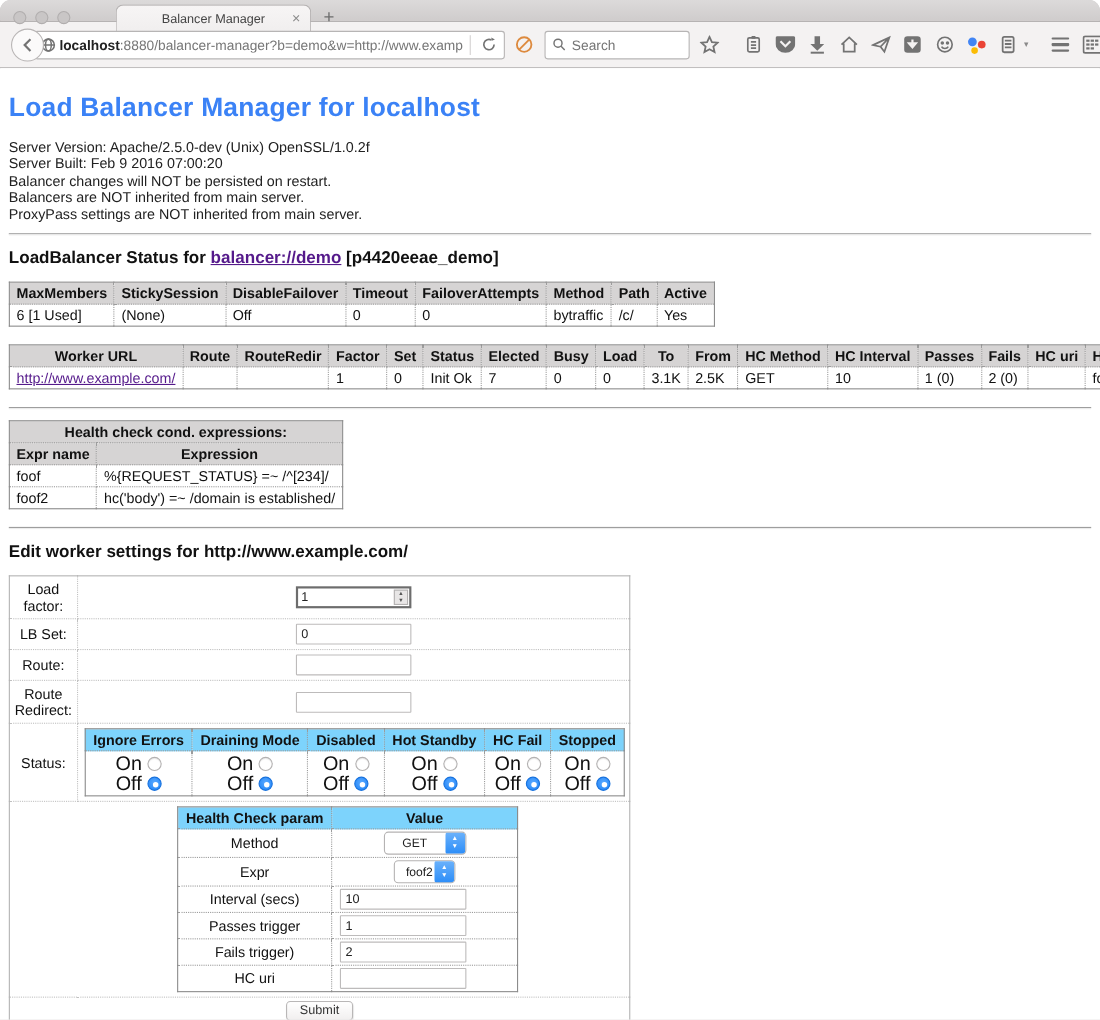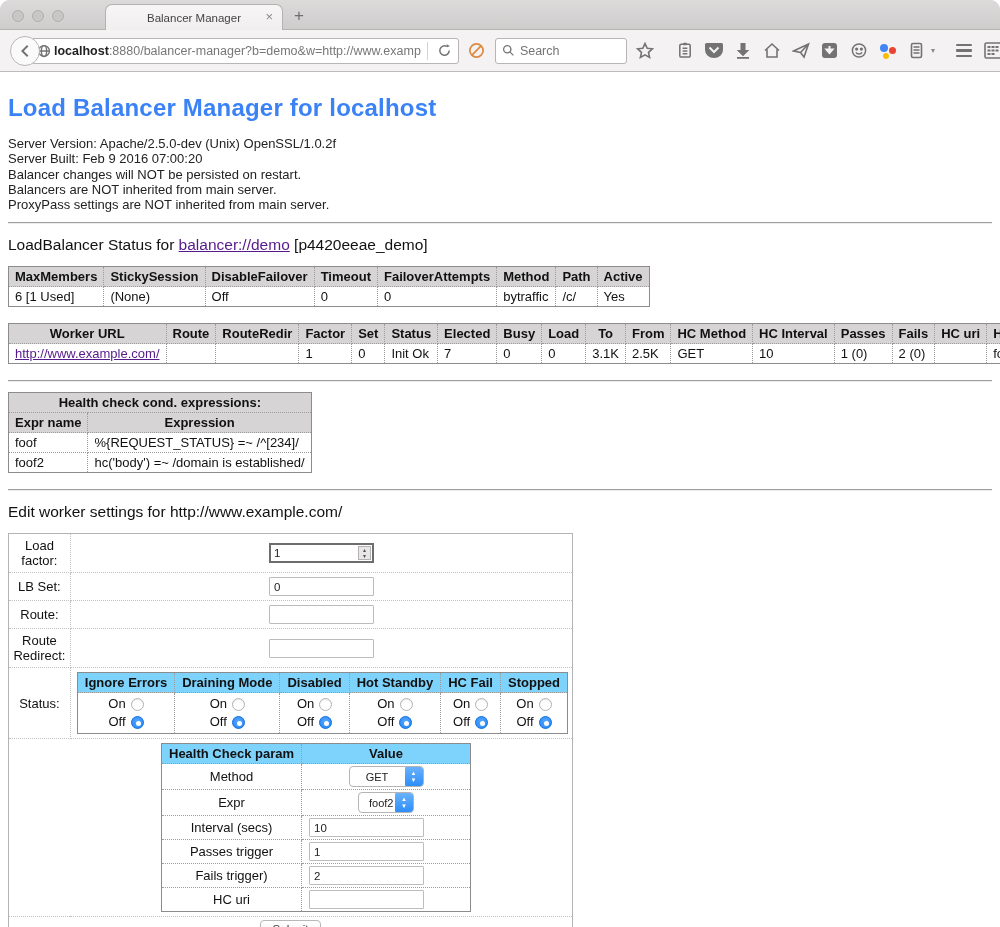--- a/index.html
+++ b/index.html
@@ -2,21 +2,21 @@
 <html><head>
 <meta charset="utf-8">
 <style>
   * { box-sizing: border-box; margin: 0; padding: 0; }
   html,body { width:1000px; height:927px; overflow:hidden; background:#fff;
     font-family:"Liberation Sans", sans-serif; }
   .window { width:1000px; height:927px; border-radius:10px 10px 0 0; overflow:hidden;
     box-shadow:0 0 0 1px #c9c7c7 inset; background:#fff; }
 
   
-  .tabbar { height:30px; background:linear-gradient(#dcdada,#cfcccc);
+  .tabbar { height:20px; background:linear-gradient(#dcdada,#cfcccc);
     border-bottom:1px solid #b6b3b3; position:relative; }
   .traffic { position:absolute; top:10px; left:12px; display:flex; gap:8px; }
   .light { width:12px; height:12px; border-radius:50%; background:#c9c6c6; border:1px solid #b1aeae; }
   .tab { position:absolute; left:105px; top:4px; width:178px; height:26px;
     background:linear-gradient(#f7f5f5,#f0eeee); border:1px solid #b4b1b1; border-bottom:none;
     border-radius:7px 7px 0 0; display:flex; align-items:center; justify-content:center; }
   .tab-title { font-size:11.5px; color:#444; }
   .tab-close { position:absolute; right:9px; top:4px; font-size:13px; color:#8b8b8b; cursor:default; }
   .newtab { position:absolute; left:294px; top:6px; font-size:17px; color:#6e6e6e; }
 
@@ -44,21 +44,21 @@
   .dots3 .d2 { width:7px; height:7px; background:#ea4335; right:1px; top:5px; }
   .dots3 .d3 { width:6px; height:6px; background:#fbbc05; left:4px; bottom:1px; }
   .hamburger { display:flex; flex-direction:column; gap:3px; }
   .hamburger i { width:16px; height:2.5px; background:#737373; border-radius:1px; }
 
   
   .content { padding:0 8px; background:#fff; }
   h1 { font-size:24px; font-weight:bold; color:#3b82f6; padding:22px 0 14px 0; letter-spacing:0.2px; }
   .info p { font-size:13px; color:#222; line-height:15.3px; }
   hr { border:none; border-top:1px solid #9e9e9e; border-bottom:1px solid #ececec; margin:10px 0; }
-  h3 { font-size:15.5px; font-weight:normal; color:#111; margin:12px 0 12px 0; }
+  h3 { font-size:15.5px; font-weight:bold; color:#111; margin:12px 0 12px 0; }
   h3 a { color:#551a8b; }
 
   table { border-collapse:collapse; font-size:13px; color:#111; margin-bottom:16px; }
   .tbl { border:1px solid #8c8c8c; }
   .tbl th, .tbl td { border:1px dotted #9c9c9c; padding:2px 6px; white-space:nowrap; }
   .tbl th { background:#d6d4d4; font-weight:bold; text-align:center; }
   .tbl td { background:#fff; text-align:left; }
   .tbl td.lft { text-align:left; }
   .tbl a { color:#551a8b; }
 
@@ -71,21 +71,21 @@
     font-size:11.5px; padding:1px 4px; font-family:"Liberation Sans",sans-serif; color:#222; }
   .numwrap { position:relative; display:inline-block; }
   .numin { width:105px; height:20px; border:2px solid #6d6d6d; font-size:11.5px; padding:1px 16px 1px 3px;
     font-family:"Liberation Sans",sans-serif; color:#222; }
   .spinner { position:absolute; right:3px; top:3px; width:13px; height:14px; background:#e8e6e6;
     border:1px solid #b3b1b1; font-size:6px; line-height:6px; color:#555; text-align:center; }
 
   .ntbl { margin:0 auto; border:1px solid #8c8c8c; }
   .ntbl th, .ntbl td { border:1px dotted #9c9c9c; padding:2px 7px; white-space:nowrap; text-align:center; }
   .ntbl th { background:#7dd3fc;text-align:center; }
-  .radio-col { line-height:18px; font-size:13px; }
+  .radio-col { line-height:18px; font-size:18px; }
   .rrow { display:flex; align-items:center; justify-content:center; gap:5px; }
   .radio { width:13px; height:13px; border-radius:50%; display:inline-block; }
   .radio.off { background:#fff; border:1px solid #b4b2b2; box-shadow:inset 0 1px 1px #e9e9e9; }
   .radio.on  { background:radial-gradient(circle at 50% 40%, #59a8ff, #1d83f7); border:1px solid #1771dd; position:relative; }
   .radio.on::after { content:""; position:absolute; left:4px; top:4px; width:5px; height:5px;
     border-radius:50%; background:#fff; }
 
   .select { display:inline-flex; align-items:center; height:21px; background:#fff;
     border:1px solid #b5b3b3; border-radius:4px; overflow:hidden; vertical-align:middle; }
   .select .sel-txt { font-size:11px; color:#222; padding:0 10px; text-align:center; }

